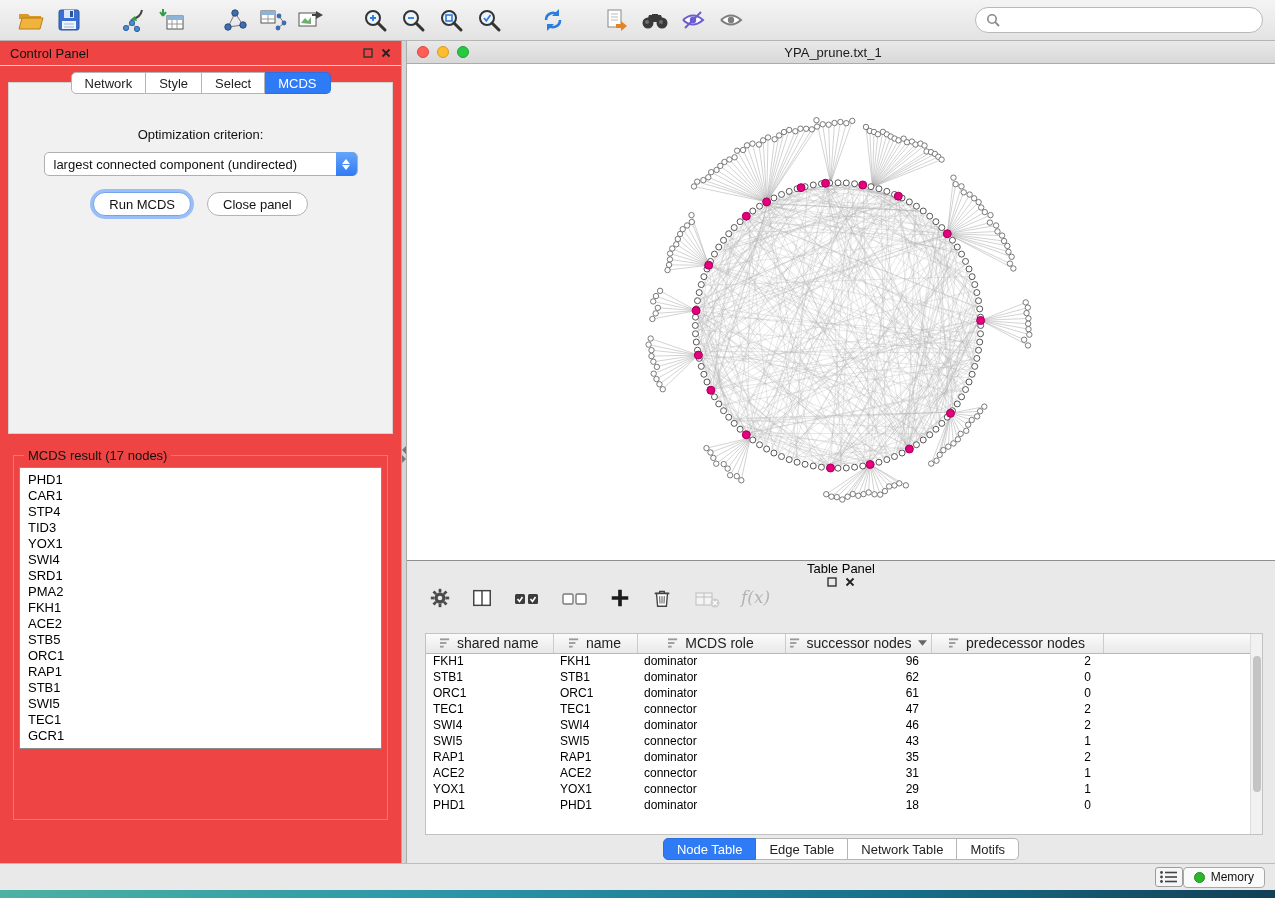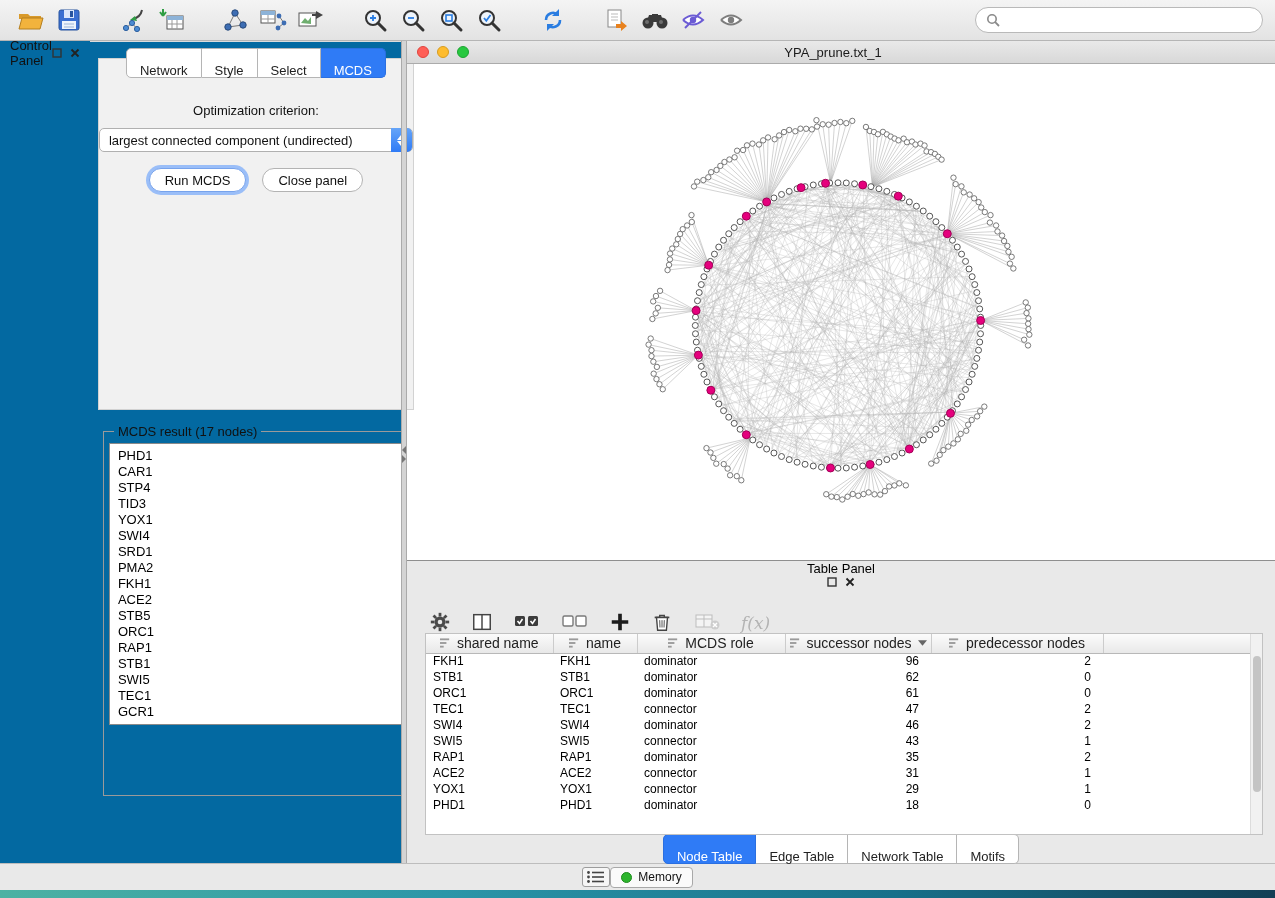--- a/index.html
+++ b/index.html
@@ -13,30 +13,30 @@
   .tbtn { width:38px; height:34px; border:none; background:transparent; display:flex; align-items:center;
           justify-content:center; padding:0; cursor:default; }
   .searchbox { margin-left:auto; width:288px; height:26px; background:#fff; border:1px solid #b9b9b9;
                border-radius:13px; display:flex; align-items:center; padding:0 10px; }
   .searchbox input { border:none; outline:none; flex:1; font-size:13px; margin-left:6px; background:transparent; }
 
   
   .main { display:flex; height:822px; }
 
   
-  .control-panel { width:401px; background:#0369a1; display:flex; }
+  .control-panel { width:401px; background:#ef4444; display:flex; flex-direction:column; }
   .panel-header { height:24px; display:flex; align-items:center; justify-content:space-between;
                   padding:0 10px; font-size:13px; color:#111; }
   .win-icons { display:flex; gap:8px; }
   .win-icons button { border:none; background:transparent; padding:0; display:flex; align-items:center; }
   .cp-body { flex:1; display:flex; flex-direction:column; border-top:1px solid #dcdcdc; }
 
   .tabarea { margin:16px 8px 0; position:relative; background:#f1f1f1; border:1px solid #d2d2d2; height:352px; }
   .seg-tabs { position:absolute; top:-11px; left:50%; transform:translateX(-50%); display:flex; }
-  .seg { height:22px; padding:14px 13px; background:#fff; border:1px solid #b5b5b5; border-left:none;
+  .seg { height:22px; padding:3px 13px; background:#fff; border:1px solid #b5b5b5; border-left:none;
          font-size:13px; color:#222; cursor:default; }
   .seg:first-child { border-left:1px solid #b5b5b5; border-radius:5px 0 0 5px; }
   .seg:last-child { border-radius:0 5px 5px 0; }
   .seg.active { background:#2f7bf6; border-color:#2b6fe0; color:#fff; }
 
   .opt-label { text-align:center; margin-top:44px; font-size:13px; color:#111; }
   .dropdown { width:314px; height:24px; margin:10px auto 0; background:#fff; border:1px solid #b0b0b0;
               border-radius:5px; position:relative; display:flex; align-items:center; font-size:13px;
               padding:0 26px 0 9px; color:#111; }
   .dd-cap { position:absolute; right:0; top:-1px; bottom:-1px; width:21px; border-radius:0 5px 5px 0;
@@ -68,41 +68,41 @@
   .tl { width:12px; height:12px; border-radius:50%; margin-right:8px; flex:none; }
   .tl.red { background:#ff5f57; border:1px solid #e0443e; }
   .tl.yellow { background:#febc2e; border:1px solid #d89c1f; }
   .tl.green { background:#28c840; border:1px solid #1da432; }
   .net-title { position:absolute; left:0; right:16px; text-align:center; font-size:13px; color:#1a1a1a; }
   #net-svg { flex:1; background:#fff; display:block; width:100%; }
 
   
   .table-panel { height:302px; background:#e9e9e9; display:flex; flex-direction:column; }
   .tp-header { height:26px; display:flex; align-items:center; justify-content:space-between; padding:0 0; font-size:13px;flex-direction:column; }
-  .tp-toolbar { height:46px; display:flex; align-items:flex-end; padding-left:22px; gap:20px; flex:none; }
+  .tp-toolbar { height:46px; display:flex; align-items:flex-start; padding-left:22px; gap:20px; flex:none; }
   .tp-toolbar button { border:none; background:transparent; padding:0; display:flex; align-items:center; }
   .fx { font-family:"DejaVu Serif","Liberation Serif",serif; font-style:italic; font-size:17px; color:#b3b3b3; }
 
   .table-area { flex:1; margin:0 12px 0 18px; background:#fff; border:1px solid #c2c2c2; position:relative; overflow:hidden; }
   table { border-collapse:collapse; table-layout:fixed; width:calc(100% - 12px); font-size:12px; }
   col.c1{width:127px} col.c2{width:84px} col.c3{width:148px} col.c4{width:146px} col.c5{width:172px}
   thead th { height:19px; background:linear-gradient(#fbfbfb,#e8e8e8); border-right:1px solid #ccc;
              border-bottom:1px solid #b8b8b8; font-weight:normal; padding:0 4px; }
   thead th.filler { border-right:none; }
   .th-inner { display:flex; align-items:center; justify-content:center; gap:6px; font-size:14px; color:#222; white-space:nowrap; }
   tbody td { height:16px; padding:0 0 0 7px; color:#000; white-space:nowrap; }
   tbody td.num { text-align:right; padding:0 12px 0 0; }
   .scrollbar { position:absolute; top:0; right:0; bottom:0; width:12px; background:#f1f1f1; border-left:1px solid #dcdcdc; }
   .scroll-thumb { position:absolute; top:22px; left:1.5px; width:8px; height:68%; background:#c4c4c4; border-radius:5px; }
 
   .tp-tabs { height:28px; display:flex; align-items:center; justify-content:center; }
 
   
   .statusbar { height:27px; background:#e9e9e9; border-top:1px solid #bdbdbd; display:flex;
-               align-items:center; justify-content:center; padding:0 10px; }
+               align-items:center; justify-content:flex-end; padding:0 10px; }
   .sb-left { width:28px; height:20px; background:#f6f6f6; border:1px solid #9c9c9c; border-radius:3px;
              display:flex; align-items:center; justify-content:center; padding:0; }
   .memory { height:21px; background:#fafafa; border:1px solid #a8a8a8; border-radius:4px; display:flex;
             align-items:center; gap:6px; padding:0 10px; font-size:12px; color:#111; }
   .memory .dot { width:11px; height:11px; border-radius:50%; background:#2db52d; border:1px solid #1d8a1d; }
 
   .wallpaper { height:8px; background:linear-gradient(90deg,#4cb2a3,#2b96a8 35%,#17708a 70%,#123f55); }
 </style>
 </head>
 <body>

